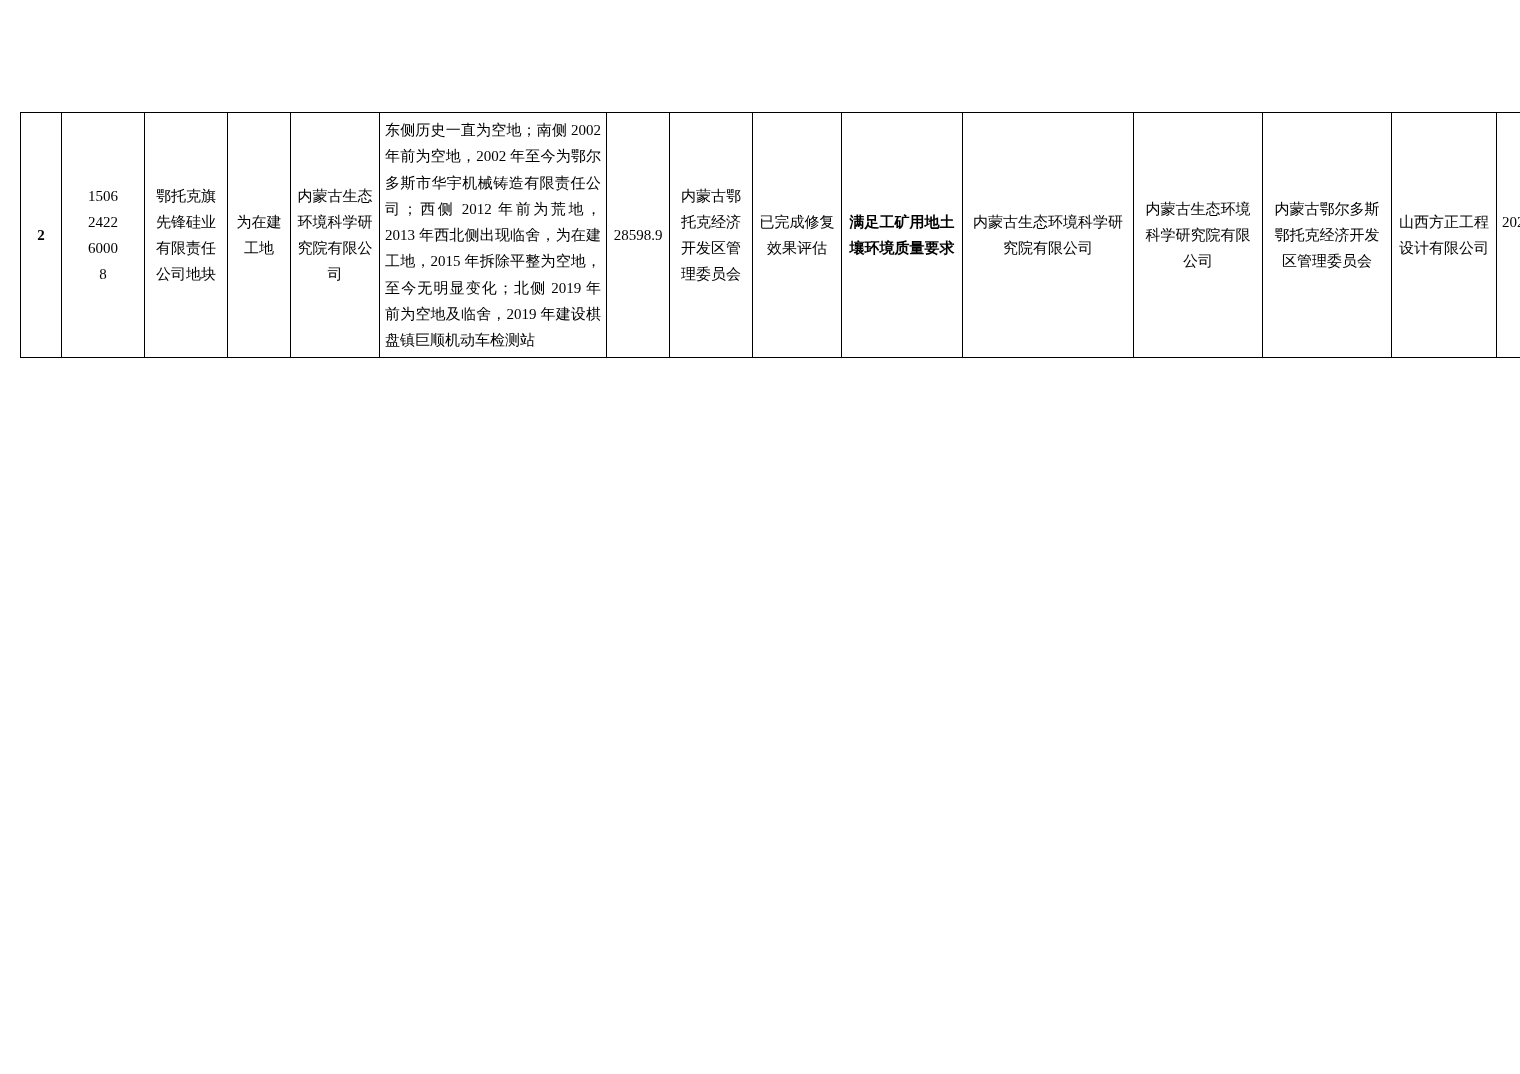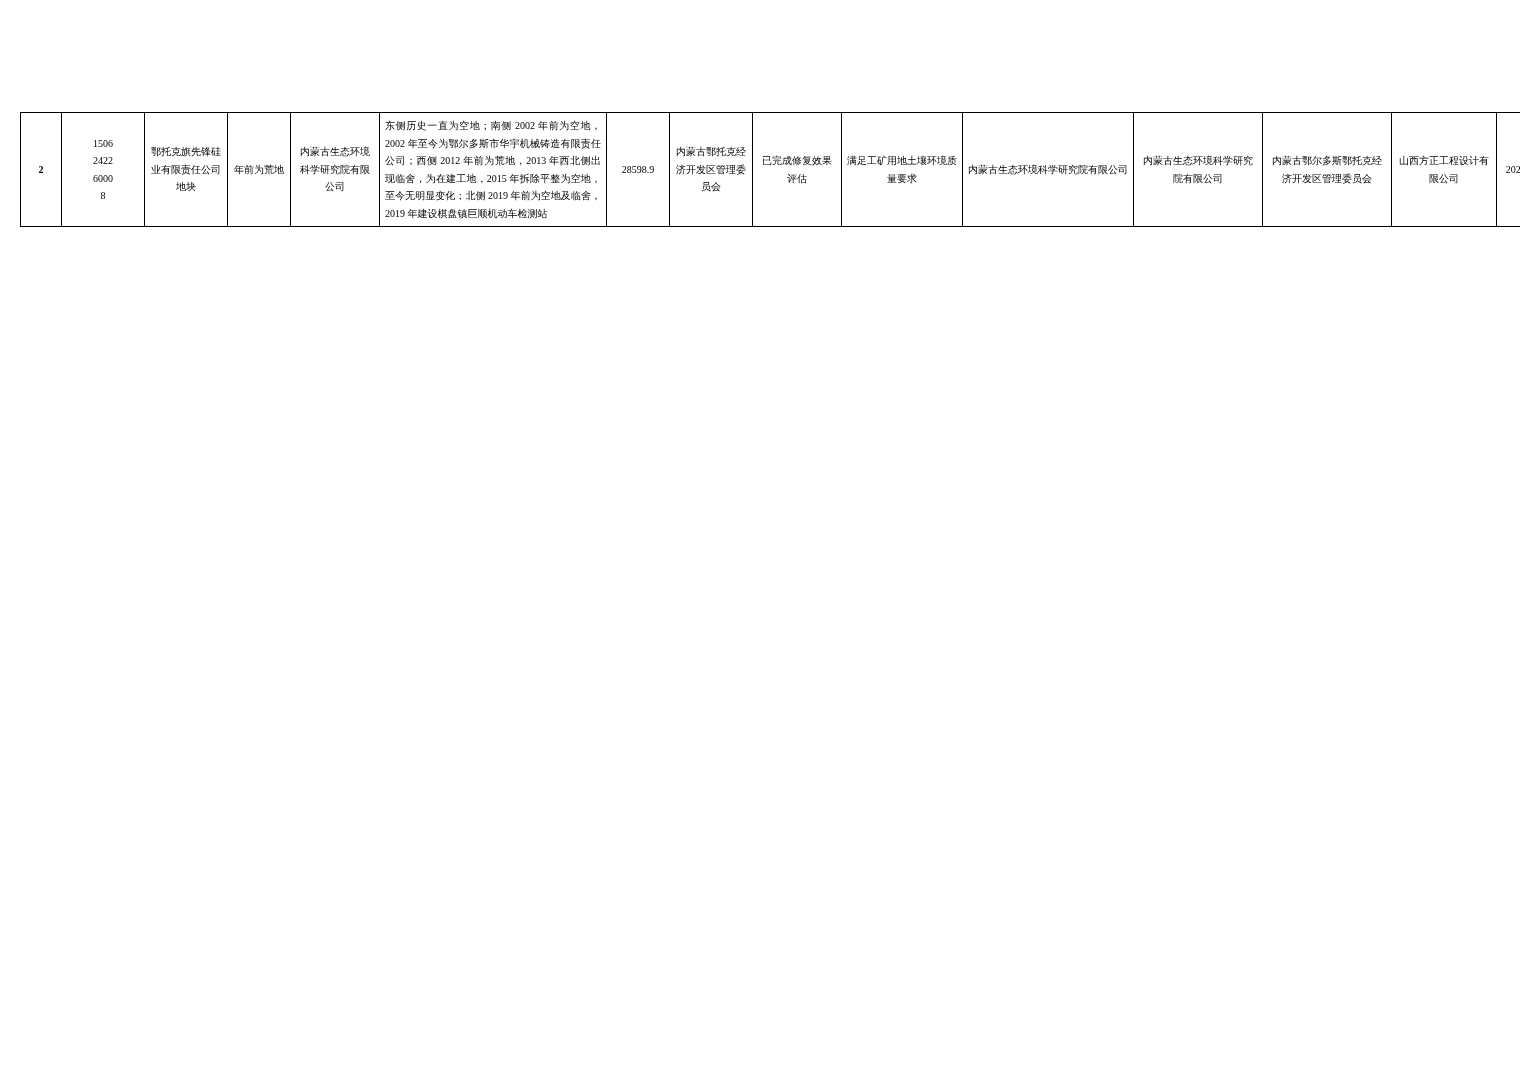--- a/index.html
+++ b/index.html
@@ -28,40 +28,40 @@
   }
   table.doc-table {
     border-collapse: collapse;
     table-layout: fixed;
     width: 1480px;
   }
   table.doc-table td {
     border: 1px solid #000000;
     vertical-align: middle;
     padding: 4px 5px;
-    font-size: 10px;
+    font-size: 15px;
     line-height: 1.75;
     text-align: center;
     font-family: "Liberation Serif", serif;
     color: #000;
   }
   td.c-index {
     width: 30px;
     font-weight: bold;
     font-size: 15px;
   }
   td.c-code  { width: 72px; margin-top: 40px; }
   td.c-name  { width: 72px; margin-left: 8px; }
   td.c-city  { width: 52px; }
   td.c-loc   { width: 78px; }
   td.c-hist  { width: 216px; text-align: justify; text-justify: inter-ideograph; line-height: 2.05; }
   td.c-area  { width: 52px; margin-left: 48px; }
   td.c-owner { width: 72px; }
   td.c-status { width: 78px; margin-top: 48px; }
-  td.c-req   { width: 110px; }
+  td.c-req   { width: 110px; font-weight: bold; }
   td.c-org1  { width: 160px; }
   td.c-org2  { width: 118px; }
   td.c-org3  { width: 118px; border-radius: 30px; }
   td.c-org4  { width: 94px; }
   td.c-date  { width: 60px; }
 
   .cell-text {
     display: block;
     white-space: pre-wrap;
   }
@@ -84,21 +84,21 @@
           <td class="c-code">
               <span class="cell-text">1506
 2422
 6000
 8</span>
             </td>
           <td class="c-name">
               <span class="cell-text">鄂托克旗先锋硅业有限责任公司地块</span>
             </td>
           <td class="c-city">
-              <span class="cell-text">年前为荒地</span>
+              <span class="cell-text">为在建工地</span>
             </td>
           <td class="c-loc">
               <span class="cell-text">内蒙古生态环境科学研究院有限公司</span>
             </td>
           <td class="c-hist">
               <span class="cell-text">东侧历史一直为空地；南侧 2002 年前为空地，2002 年至今为鄂尔多斯市华宇机械铸造有限责任公司；西侧 2012 年前为荒地，2013 年西北侧出现临舍，为在建工地，2015 年拆除平整为空地，至今无明显变化；北侧 2019 年前为空地及临舍，2019 年建设棋盘镇巨顺机动车检测站</span>
             </td>
           <td class="c-area">
               <span class="cell-text">28598.9</span>
             </td>

